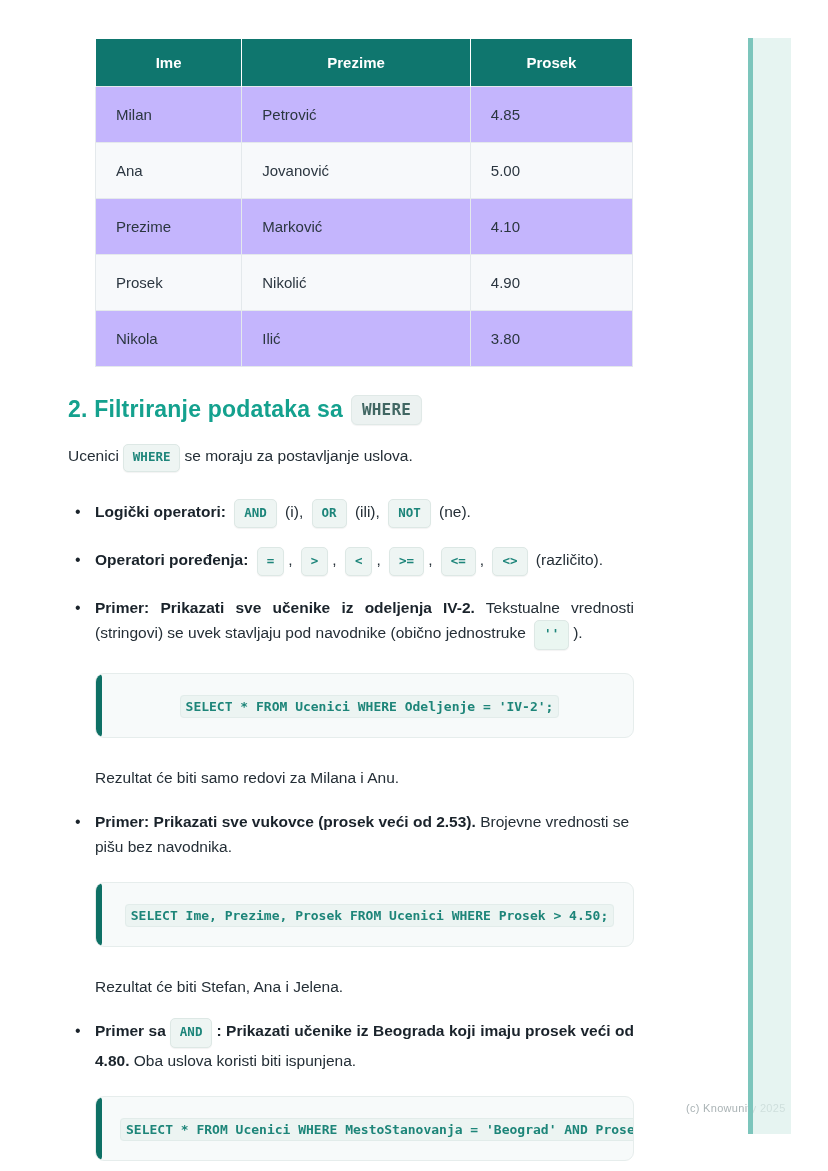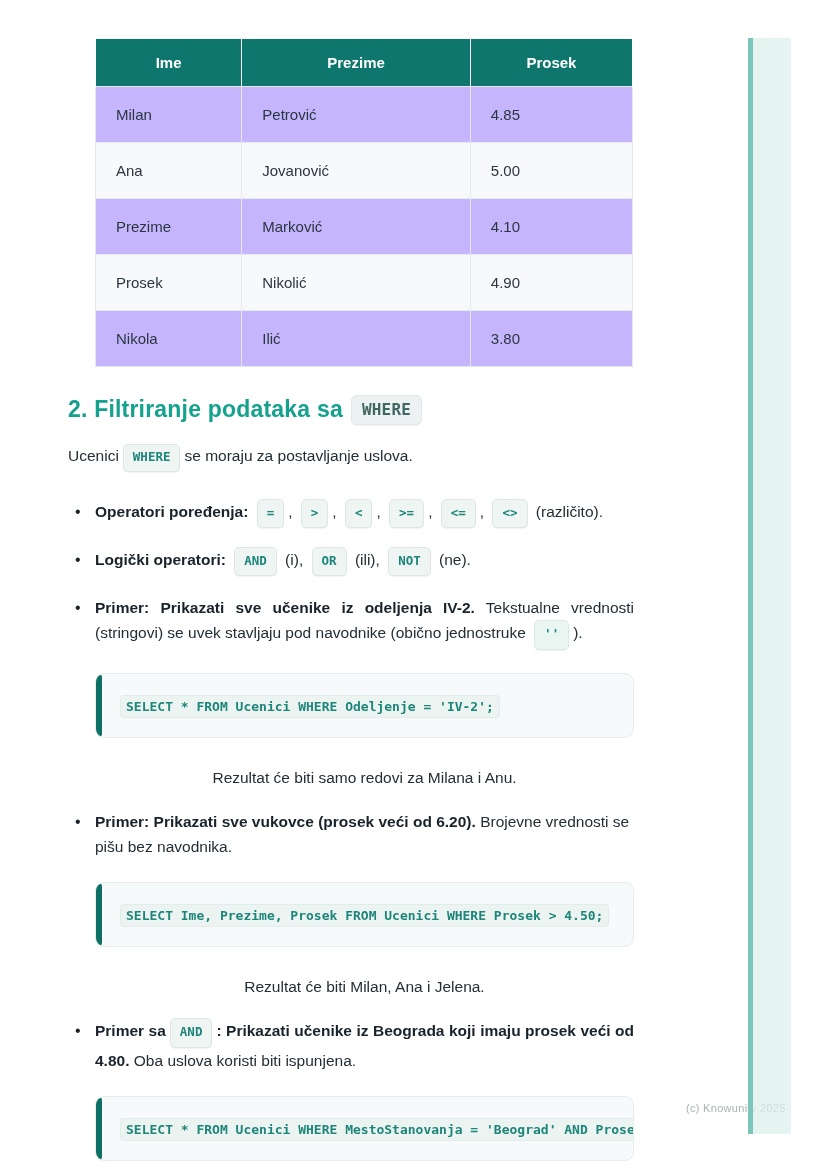--- a/index.html
+++ b/index.html
@@ -48,32 +48,32 @@
   ul.topic-list { list-style:none; margin-top:27px; }
   ul.topic-list > li { position:relative; padding-left:27px; margin-bottom:19px; font-size:15.5px; line-height:1.62; }
   ul.topic-list > li::before { content:"\2022"; position:absolute; left:7px; top:0; font-size:16px; color:#1a232b; }
   .justify { text-align:justify; }
   strong { color:#1a232b; }
 
   
   .codeblock {
     position:relative; margin:23px 0 0 0; background:#f7fafa;
     border:1px solid #e6edec; border-radius:9px; padding:19px 14px 19px 24px;
-    white-space:nowrap; overflow:hidden;
+    white-space:nowrap; overflow:hidden;text-align:center;
   }
   .codeblock::before {
     content:""; position:absolute; left:-1px; top:0px; bottom:0px; width:7px;
     background:#0e7065; border-radius:5px;
   }
   .codeblock code {
     font-family:"DejaVu Sans Mono", monospace; font-size:13px; font-weight:bold;
     color:#1d8579; background:#ecf4f2; border:1px solid #e2ecea; border-radius:4px;
     padding:3px 5px;
   }
-  .result { margin-top:27px; font-size:15.5px; color:#242e36;text-align:center; }
+  .result { margin-top:27px; font-size:15.5px; color:#242e36; }
 
   
   .scroll-strip {
     position:absolute; left:748px; top:38px; width:43px; height:1096px;
     background:rgba(220,240,235,0.72); z-index:2;
   }
   .scroll-strip::before {
     content:""; position:absolute; left:0; top:0; bottom:0; width:5px; background:#7cc5bc;
   }
 
@@ -125,57 +125,57 @@
     </tbody>
   </table>
 
   <h2 class="section-heading"><span>2. Filtriranje podataka sa</span><span class="h-chip">WHERE</span></h2>
 
   <p class="intro"><span>Ucenici</span><span class="chip">WHERE</span><span>se moraju za postavljanje uslova.</span></p>
 
   <ul class="topic-list">
 
     <li>
+      <strong>Logički operatori:</strong>
+      <span class="chip">AND</span>
+      <span>(i),</span>
+      <span class="chip">OR</span>
+      <span>(ili),</span>
+      <span class="chip">NOT</span>
+      <span>(ne).</span>
+    </li>
+
+    <li>
       <strong>Operatori poređenja:</strong>
       <span class="chip">=</span><span>,</span>
       <span class="chip">&gt;</span><span>,</span>
       <span class="chip">&lt;</span><span>,</span>
       <span class="chip">&gt;=</span><span>,</span>
       <span class="chip">&lt;=</span><span>,</span>
       <span class="chip">&lt;&gt;</span>
       <span>(različito).</span>
-    </li>
-
-    <li>
-      <strong>Logički operatori:</strong>
-      <span class="chip">AND</span>
-      <span>(i),</span>
-      <span class="chip">OR</span>
-      <span>(ili),</span>
-      <span class="chip">NOT</span>
-      <span>(ne).</span>
     </li>
 
     <li>
       <div class="justify">
         <strong>Primer: Prikazati sve učenike iz odeljenja IV-2.</strong>
         <span>Tekstualne vrednosti (stringovi) se uvek stavljaju pod navodnike (obično jednostruke</span>
         <span class="chip chip-quote">''</span><span>).</span>
       </div>
       <div class="codeblock"><code>SELECT * FROM Ucenici WHERE Odeljenje = 'IV-2';</code></div>
       <p class="result">Rezultat će biti samo redovi za Milana i Anu.</p>
     </li>
 
     <li>
       <div>
-        <strong>Primer: Prikazati sve vukovce (prosek veći od 6.20).</strong>
+        <strong>Primer: Prikazati sve vukovce (prosek veći od 2.53).</strong>
         <span>Brojevne vrednosti se pišu bez navodnika.</span>
       </div>
       <div class="codeblock"><code>SELECT Ime, Prezime, Prosek FROM Ucenici WHERE Prosek &gt; 4.50;</code></div>
-      <p class="result">Rezultat će biti Milan, Ana i Jelena.</p>
+      <p class="result">Rezultat će biti Stefan, Ana i Jelena.</p>
     </li>
 
     <li>
       <div class="justify">
         <strong>Primer sa</strong><span class="chip">AND</span><strong>: Prikazati učenike iz Beograda koji imaju prosek veći od 4.80.</strong>
         <span>Oba uslova koristi biti ispunjena.</span>
       </div>
       <div class="codeblock"><code>SELECT * FROM Ucenici WHERE MestoStanovanja = 'Beograd' AND Prosek &gt; 4.80;</code></div>
 
     </li>

